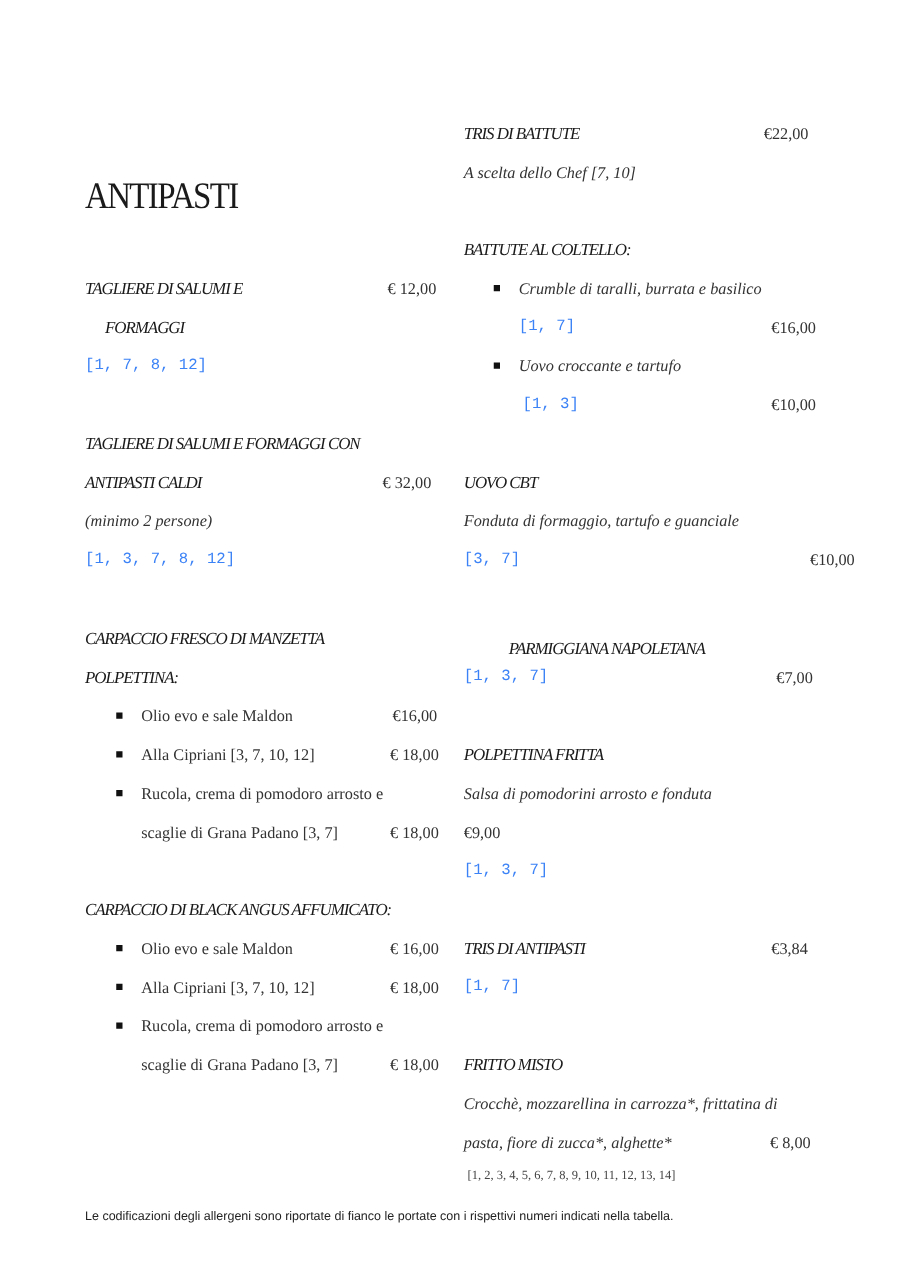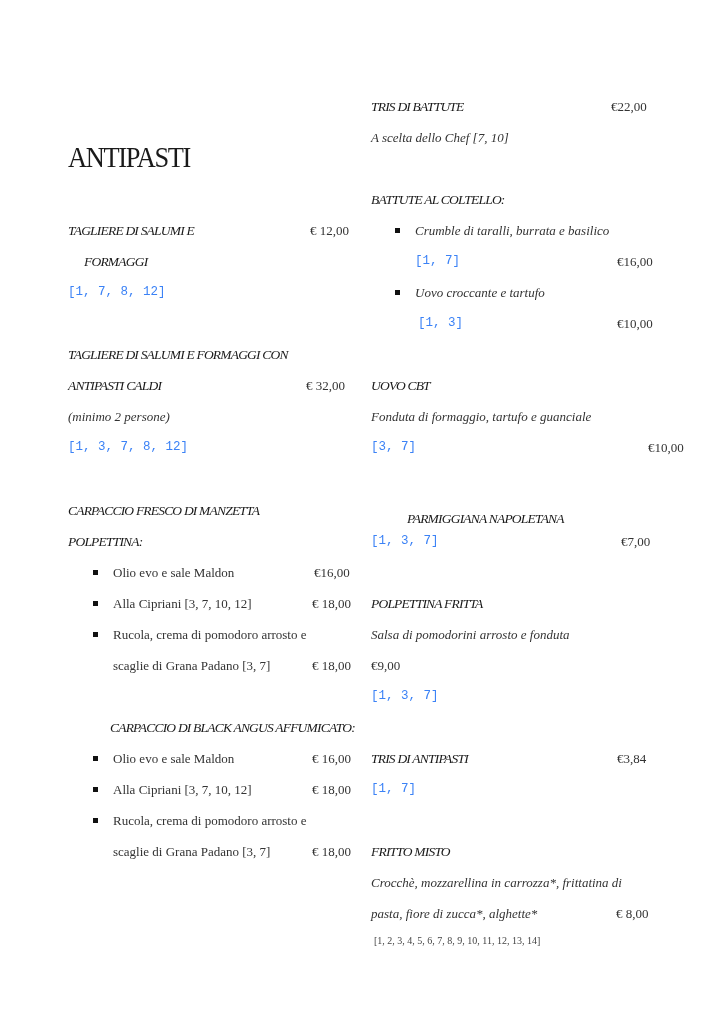--- a/index.html
+++ b/index.html
@@ -50,21 +50,21 @@
     <div class="t desc" style="left:113px; top:597px; font-style:normal;">Alla Cipriani [3, 7, 10, 12]</div>
     <div class="t price" style="left:312px; top:597px;">€ 18,00</div>
 
     <span class="bullet" style="left:93px; top:632px;"></span>
     <div class="t desc" style="left:113px; top:628px; font-style:normal;">Rucola, crema di pomodoro arrosto e</div>
     <div class="t desc" style="left:113px; top:659px; font-style:normal;">scaglie di Grana Padano [3, 7]</div>
     <div class="t price" style="left:312px; top:659px;">€ 18,00</div>
   </div>
 
   <div>
-    <div class="t head" style="left:68px; top:721px;margin-left:42px;">CARPACCIO DI BLACK ANGUS AFFUMICATO:</div>
+    <div class="t head" style="left:68px; top:721px;">CARPACCIO DI BLACK ANGUS AFFUMICATO:</div>
 
     <span class="bullet" style="left:93px; top:756px;"></span>
     <div class="t desc" style="left:113px; top:752px; font-style:normal;">Olio evo e sale Maldon</div>
     <div class="t price" style="left:312px; top:752px;">€ 16,00</div>
 
     <span class="bullet" style="left:93px; top:787px;"></span>
     <div class="t desc" style="left:113px; top:783px; font-style:normal;">Alla Cipriani [3, 7, 10, 12]</div>
     <div class="t price" style="left:312px; top:783px;">€ 18,00</div>
 
     <span class="bullet" style="left:93px; top:818px;"></span>
@@ -120,13 +120,14 @@
   </div>
 
   <div>
     <div class="t head" style="left:371px; top:845px;">FRITTO MISTO</div>
     <div class="t desc" style="left:371px; top:876px;">Crocchè, mozzarellina in carrozza*, frittatina di</div>
     <div class="t desc" style="left:371px; top:907px;">pasta, fiore di zucca*, alghette*</div>
     <div class="t price" style="left:616px; top:907px;">€ 8,00</div>
     <div class="t allg-small" style="left:374px; top:936px;">[1, 2, 3, 4, 5, 6, 7, 8, 9, 10, 11, 12, 13, 14]</div>
   </div>
 
+  <div class="t footer" style="left:68px; top:969px;">Le codificazioni degli allergeni sono riportate di fianco le portate con i rispettivi numeri indicati nella tabella.</div>
 </div>
 
 </body></html>

